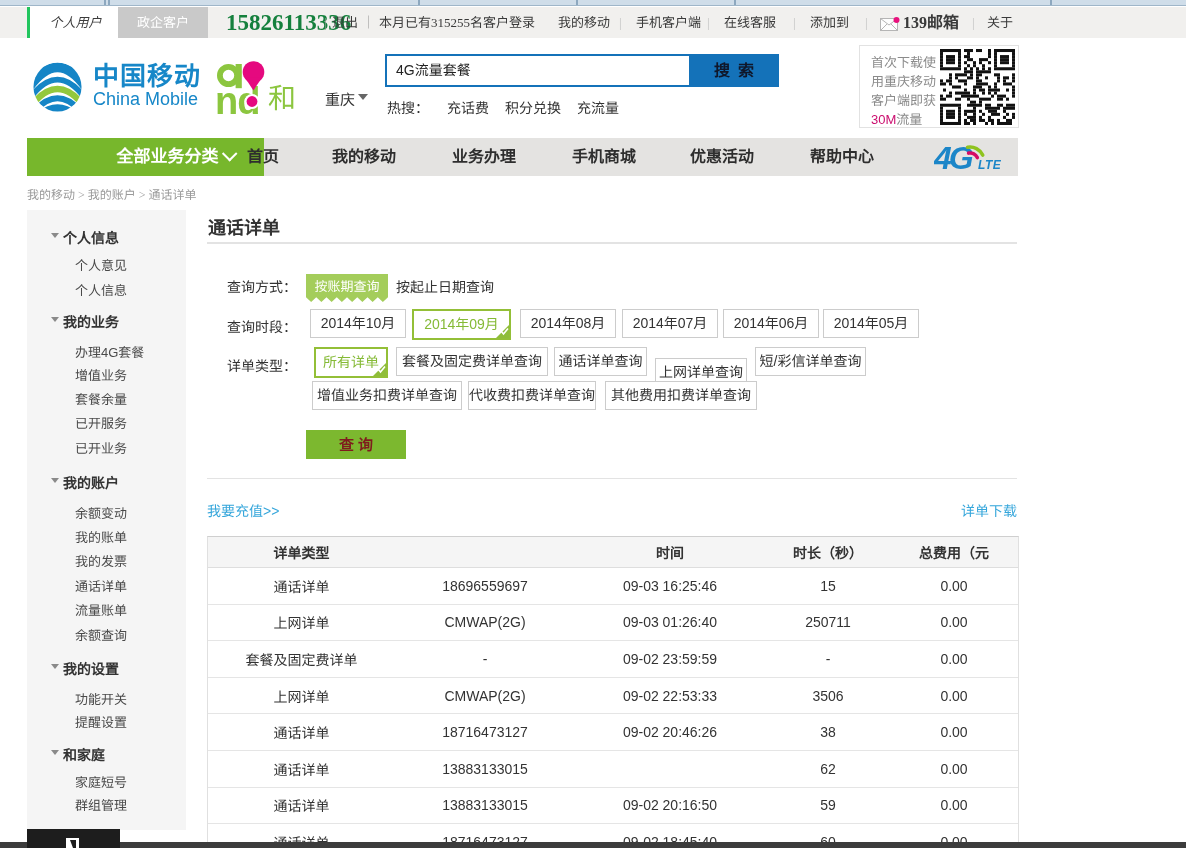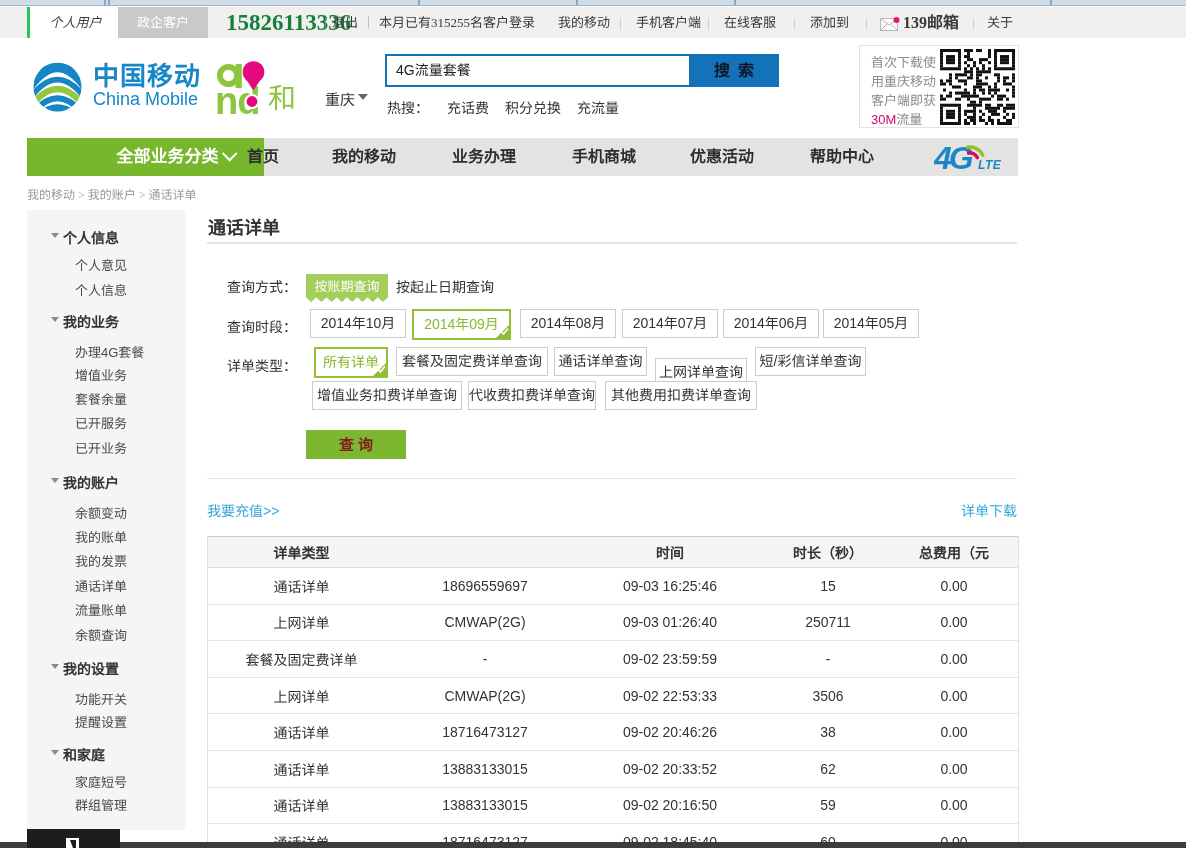--- a/index.html
+++ b/index.html
@@ -431,21 +431,20 @@
     <div class="row">
           <div class="c c1">通话详单</div>
           <div class="c c2">18716473127</div>
           <div class="c c3">09-02 20:46:26</div>
           <div class="c c4">38</div>
           <div class="c c5">0.00</div>
         </div>
     <div class="row">
           <div class="c c1">通话详单</div>
           <div class="c c2">13883133015</div>
-          <div class="c c3">09-02 20:33:52</div>
           <div class="c c4">62</div>
           <div class="c c5">0.00</div>
         </div>
     <div class="row">
           <div class="c c1">通话详单</div>
           <div class="c c2">13883133015</div>
           <div class="c c3">09-02 20:16:50</div>
           <div class="c c4">59</div>
           <div class="c c5">0.00</div>
         </div>

